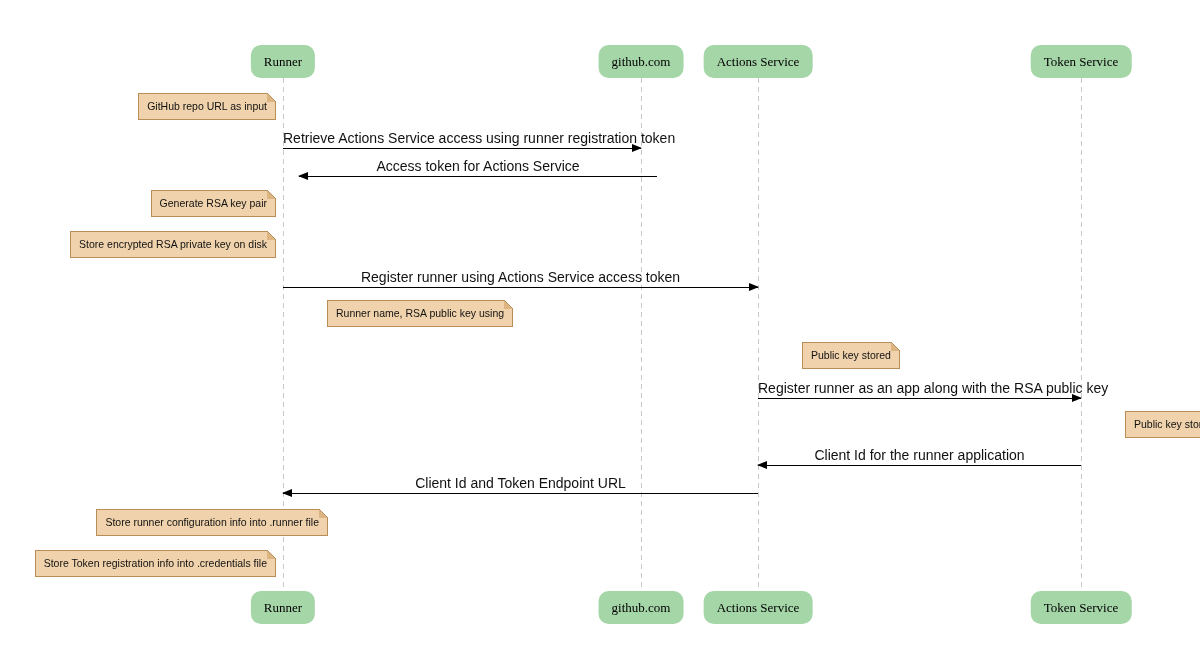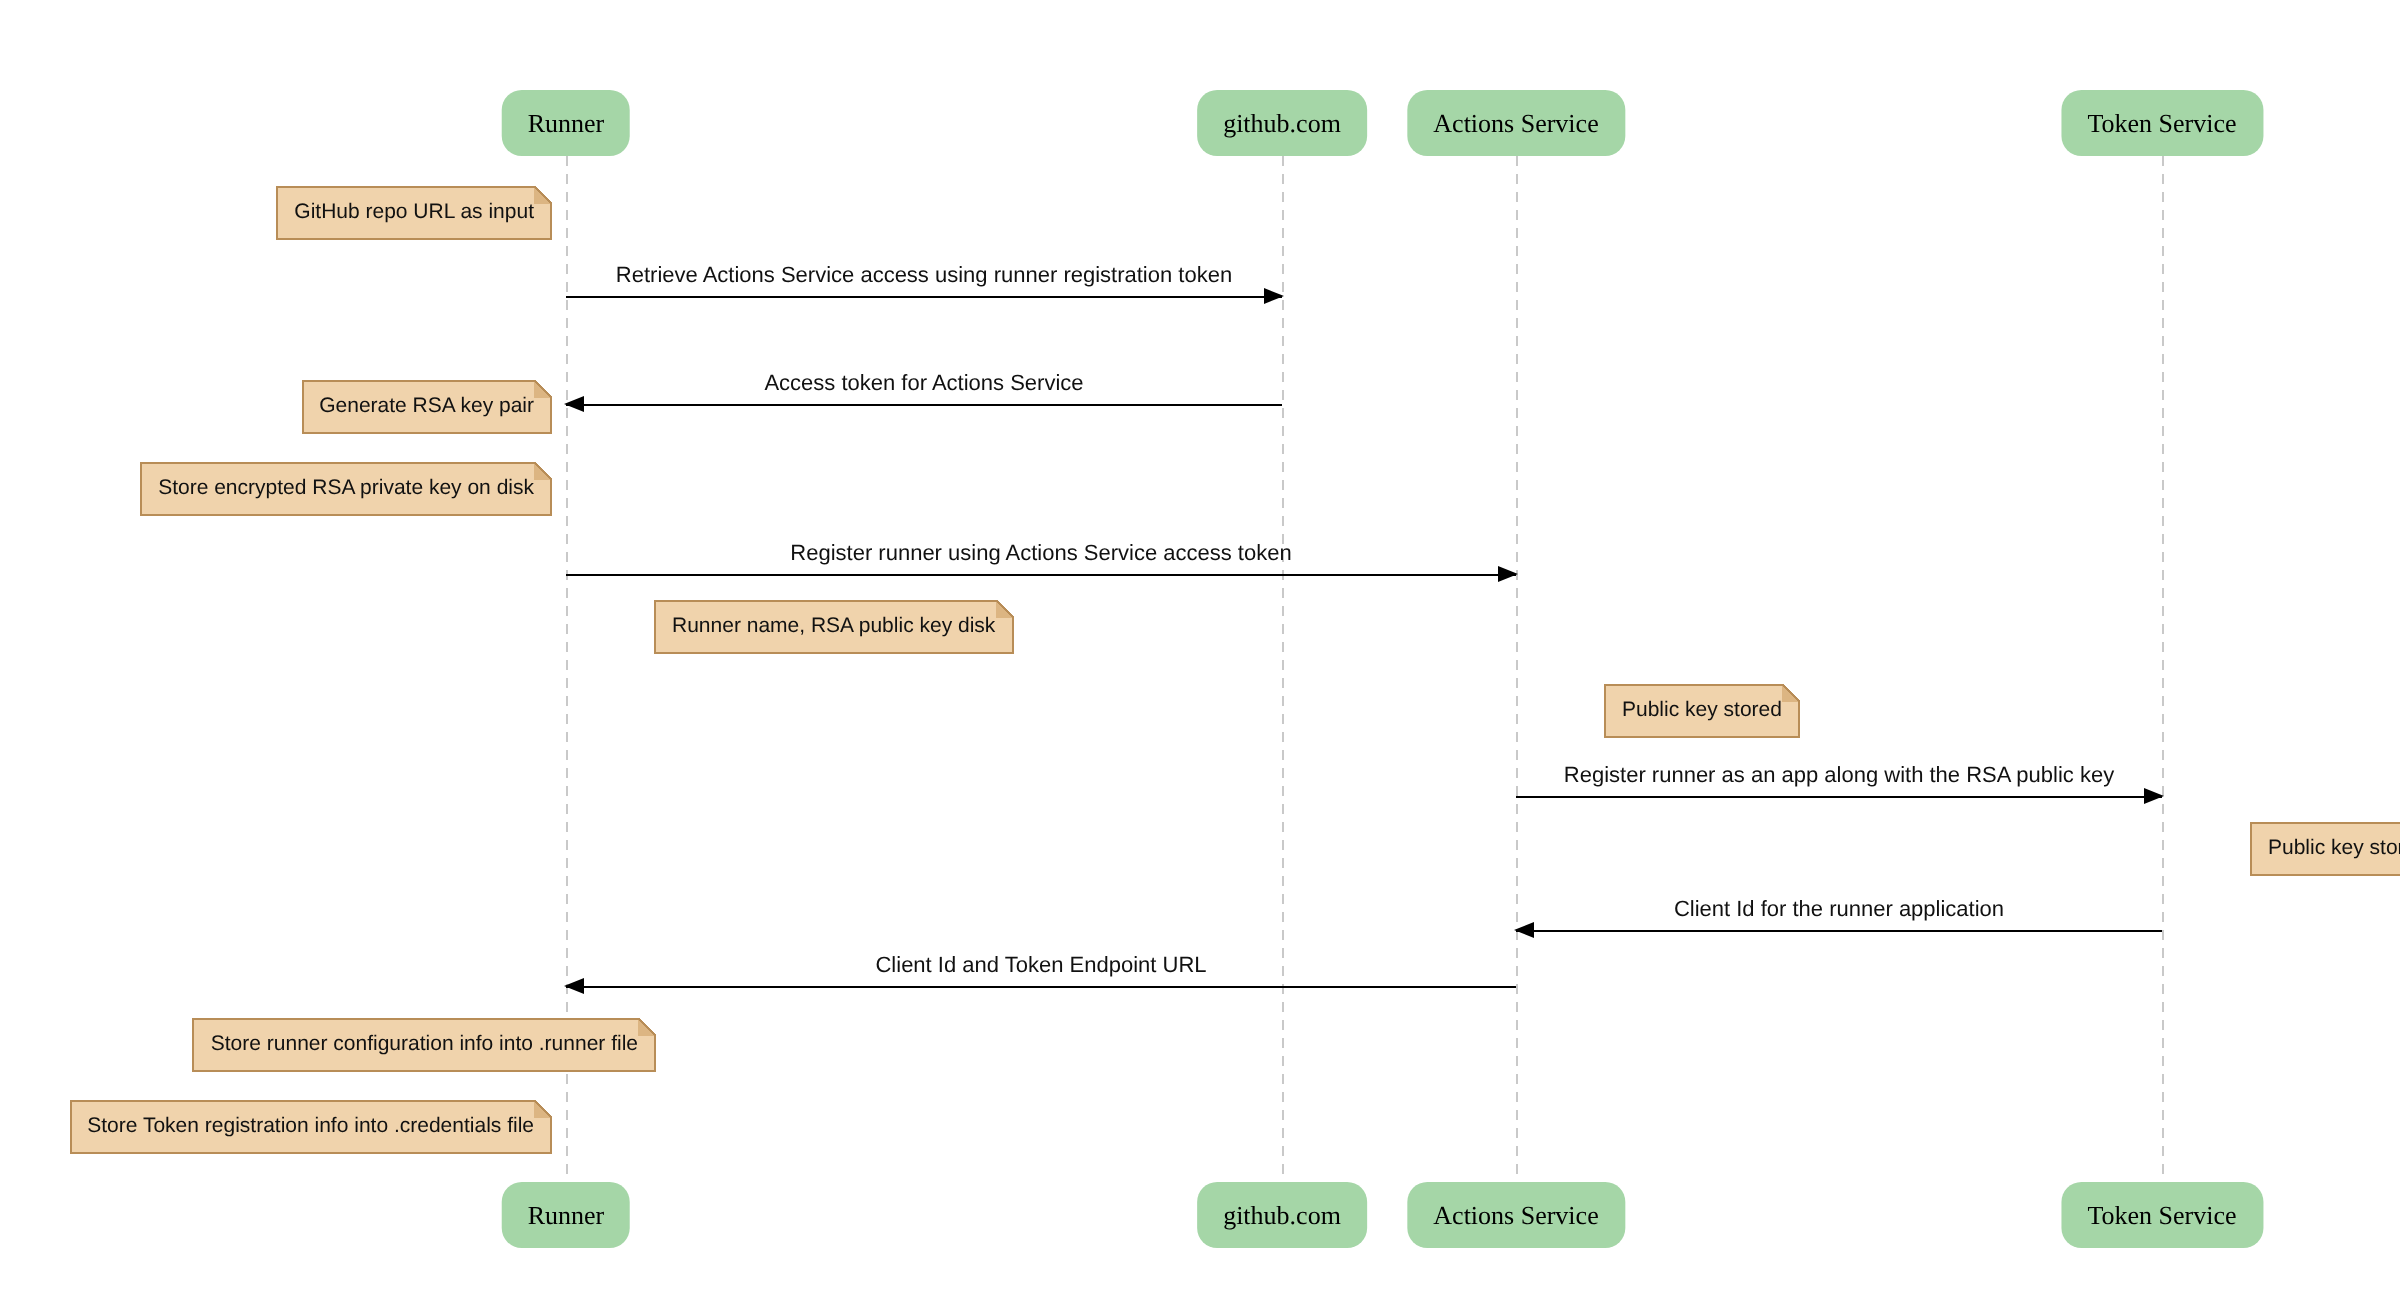--- a/index.html
+++ b/index.html
@@ -12,21 +12,21 @@
   .participant{position:absolute;transform:translateX(-50%);height:33px;line-height:33px;
                background:var(--participant-fill,#a5d6a7);border-radius:10px;
                padding:0 13px;font-size:13px;color:#000;white-space:nowrap;text-align:center;font-family:Liberation Serif, serif;}
   .row-top .participant{top:45px;}
   .row-bottom .participant{top:591px;}
 
   .lifeline{position:absolute;top:78px;height:513px;width:1px;
             background:repeating-linear-gradient(to bottom,var(--lifeline-color,#c9c9c9) 0 5px,transparent 5px 9px);}
 
   .message{position:absolute;}
-  .msg-label{font-size:11px;line-height:14px;padding-bottom:3px;text-align:center;
+  .msg-label{font-size:14px;line-height:14px;padding-bottom:3px;text-align:center;
              white-space:nowrap;color:#111;}
   .msg-line{position:relative;height:0;border-top:1.3px solid var(--line-color,#000);}
   .head{position:absolute;width:0;height:0;top:-5px;}
   .head.right{right:-1px;border-left:10px solid var(--line-color,#000);
               border-top:4.2px solid transparent;border-bottom:4.2px solid transparent;}
   .head.left{left:-1px;border-right:10px solid var(--line-color,#000);
              border-top:4.2px solid transparent;border-bottom:4.2px solid transparent;}
 
   .note{position:absolute;background:var(--note-fill,#f0d3ac);
         border:1px solid var(--note-border,#b88d57);
@@ -62,21 +62,21 @@
     <div class="participant" style="left:1081px;">Token Service</div>
   </div>
 
   <div class="message" style="left:283px;width:358px;top:131px;">
     <div class="msg-label">Retrieve Actions Service access using runner registration token</div>
     <div class="msg-line">
         <span class="head right"></span>
       </div>
   </div>
 
-  <div class="message" style="left:283px;width:358px;top:159px;margin-top:26px;">
+  <div class="message" style="left:299px;width:358px;top:159px;">
     <div class="msg-label">Access token for Actions Service</div>
     <div class="msg-line">
         <span class="head left"></span>
       </div>
   </div>
 
   <div class="message" style="left:283px;width:475px;top:270px;">
     <div class="msg-label">Register runner using Actions Service access token</div>
     <div class="msg-line">
         <span class="head right"></span>
@@ -100,19 +100,19 @@
   <div class="message" style="left:283px;width:475px;top:476px;">
     <div class="msg-label">Client Id and Token Endpoint URL</div>
     <div class="msg-line">
         <span class="head left"></span>
       </div>
   </div>
 
   <div class="note" style="right:924px;top:93px;">GitHub repo URL as input</div>
   <div class="note" style="right:924px;top:231px;">Store encrypted RSA private key on disk</div>
   <div class="note" style="right:924px;top:190px;">Generate RSA key pair</div>
-  <div class="note" style="left:291px;top:300px;">Runner name, RSA public key disk</div>
+  <div class="note" style="left:291px;top:300px;">Runner name, RSA public key using</div>
   <div class="note" style="left:766px;top:342px;">Public key stored</div>
   <div class="note" style="left:1089px;top:411px;">Public key stored</div>
   <div class="note" style="right:872px;top:509px;">Store runner configuration info into .runner file</div>
   <div class="note" style="right:924px;top:550px;">Store Token registration info into .credentials file</div>
 
 </div>
 
 </body></html>

